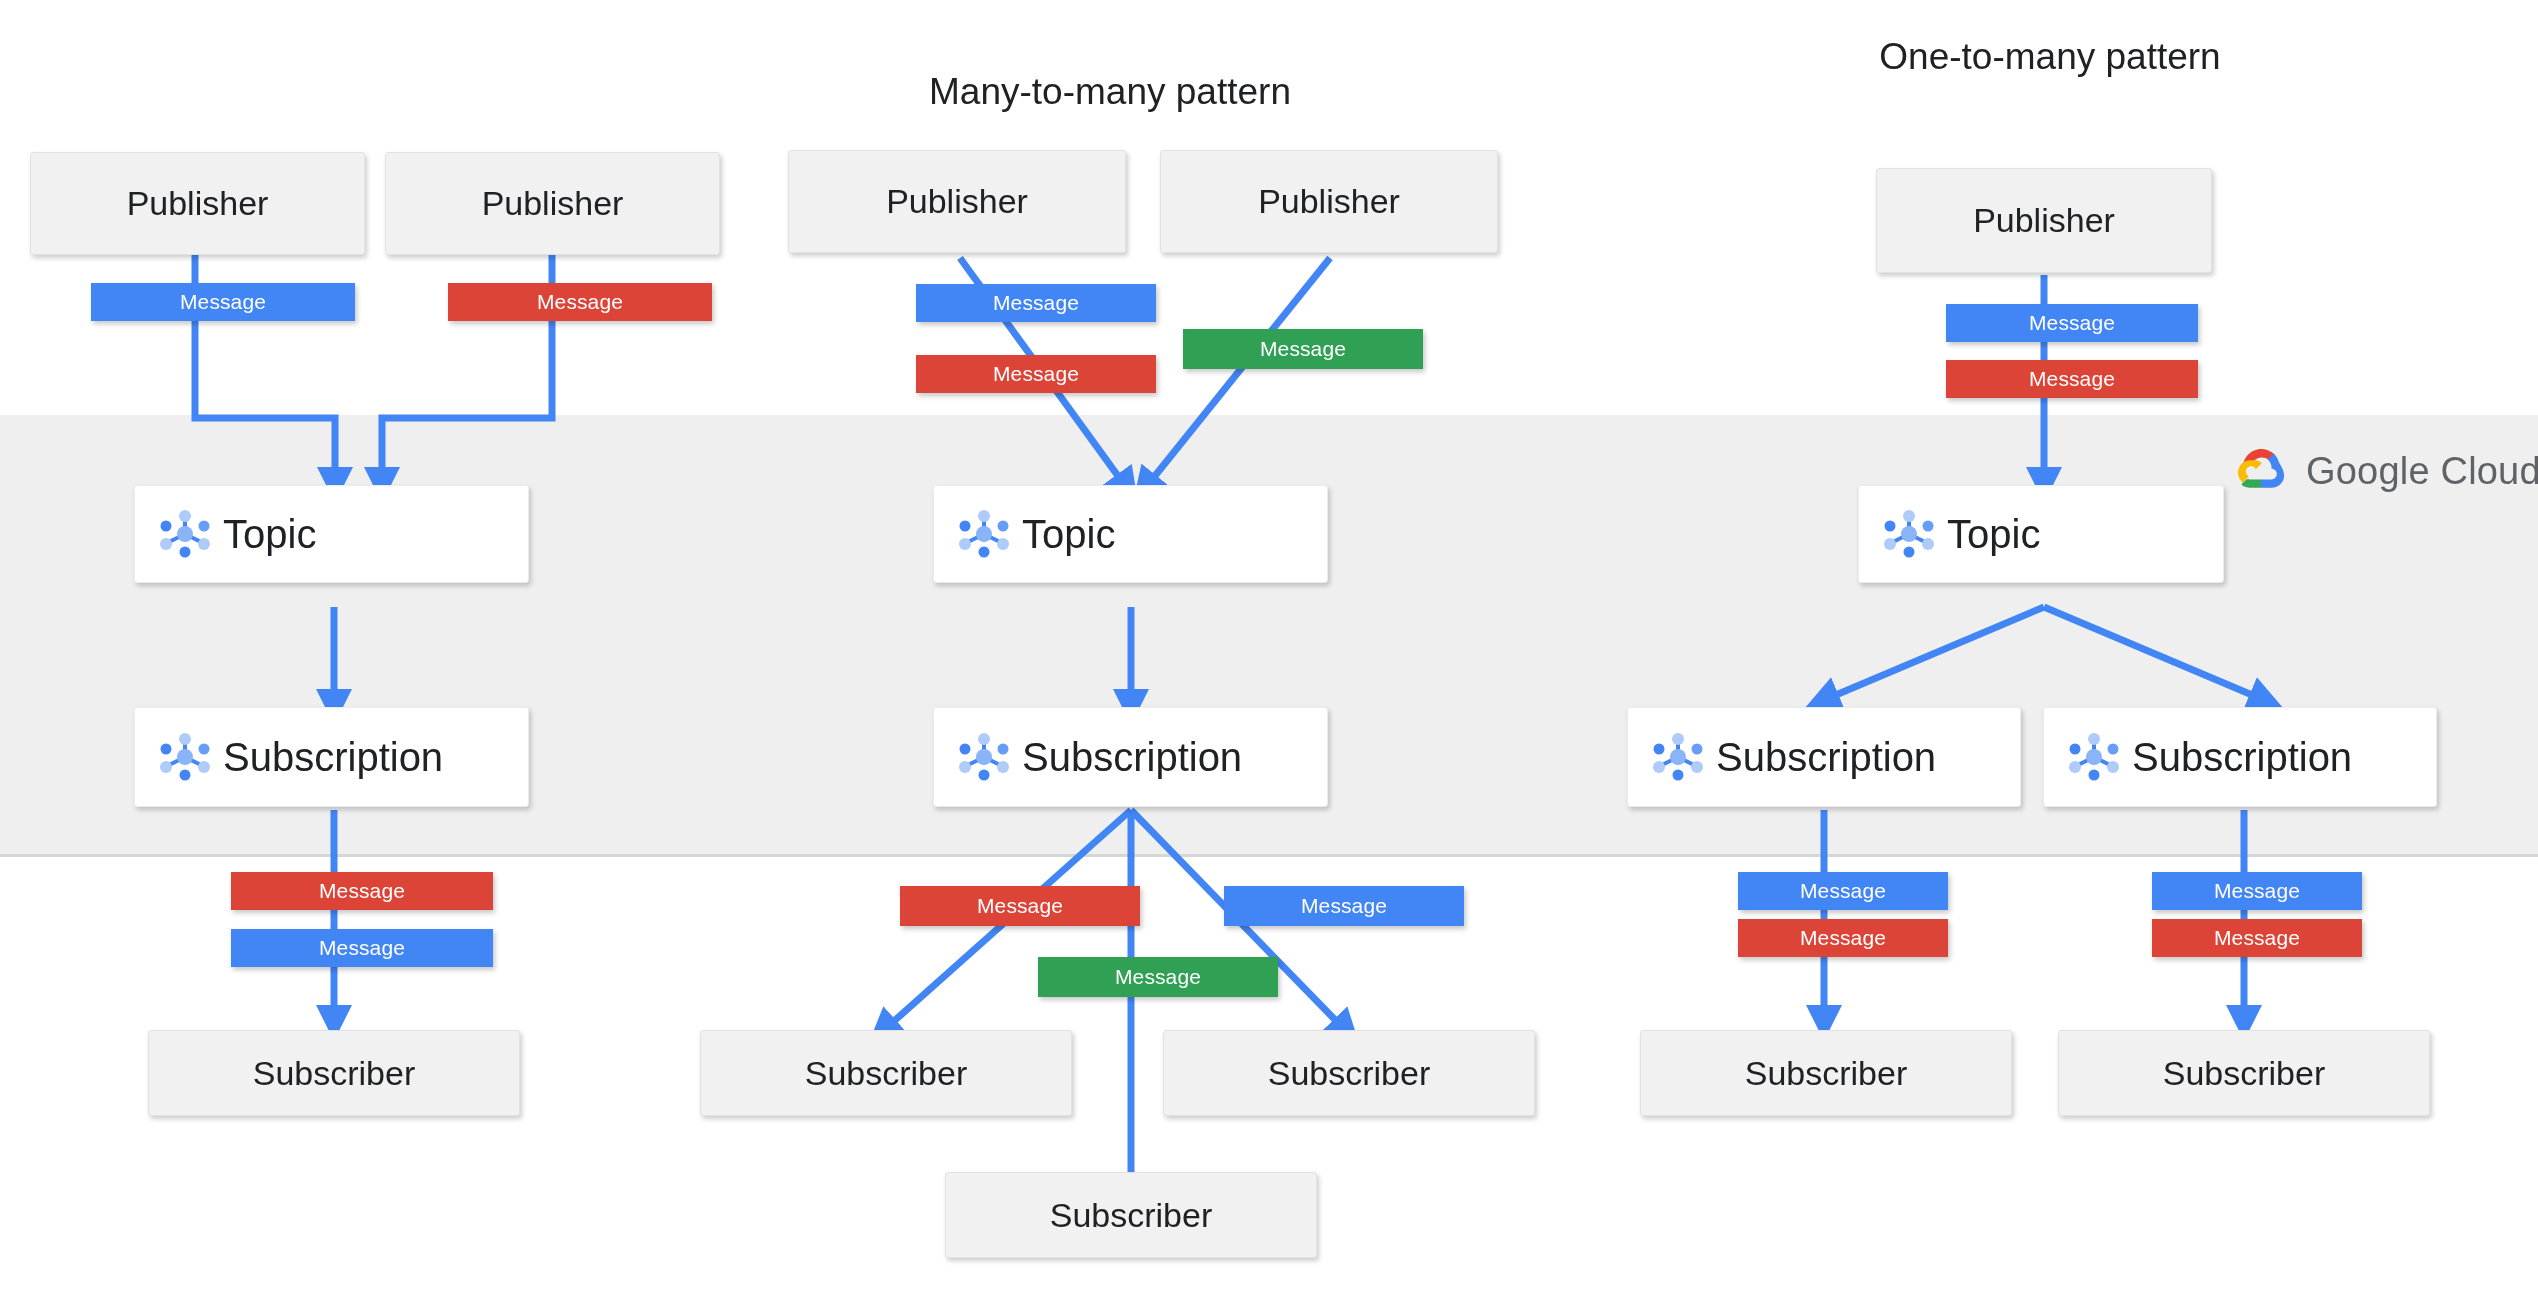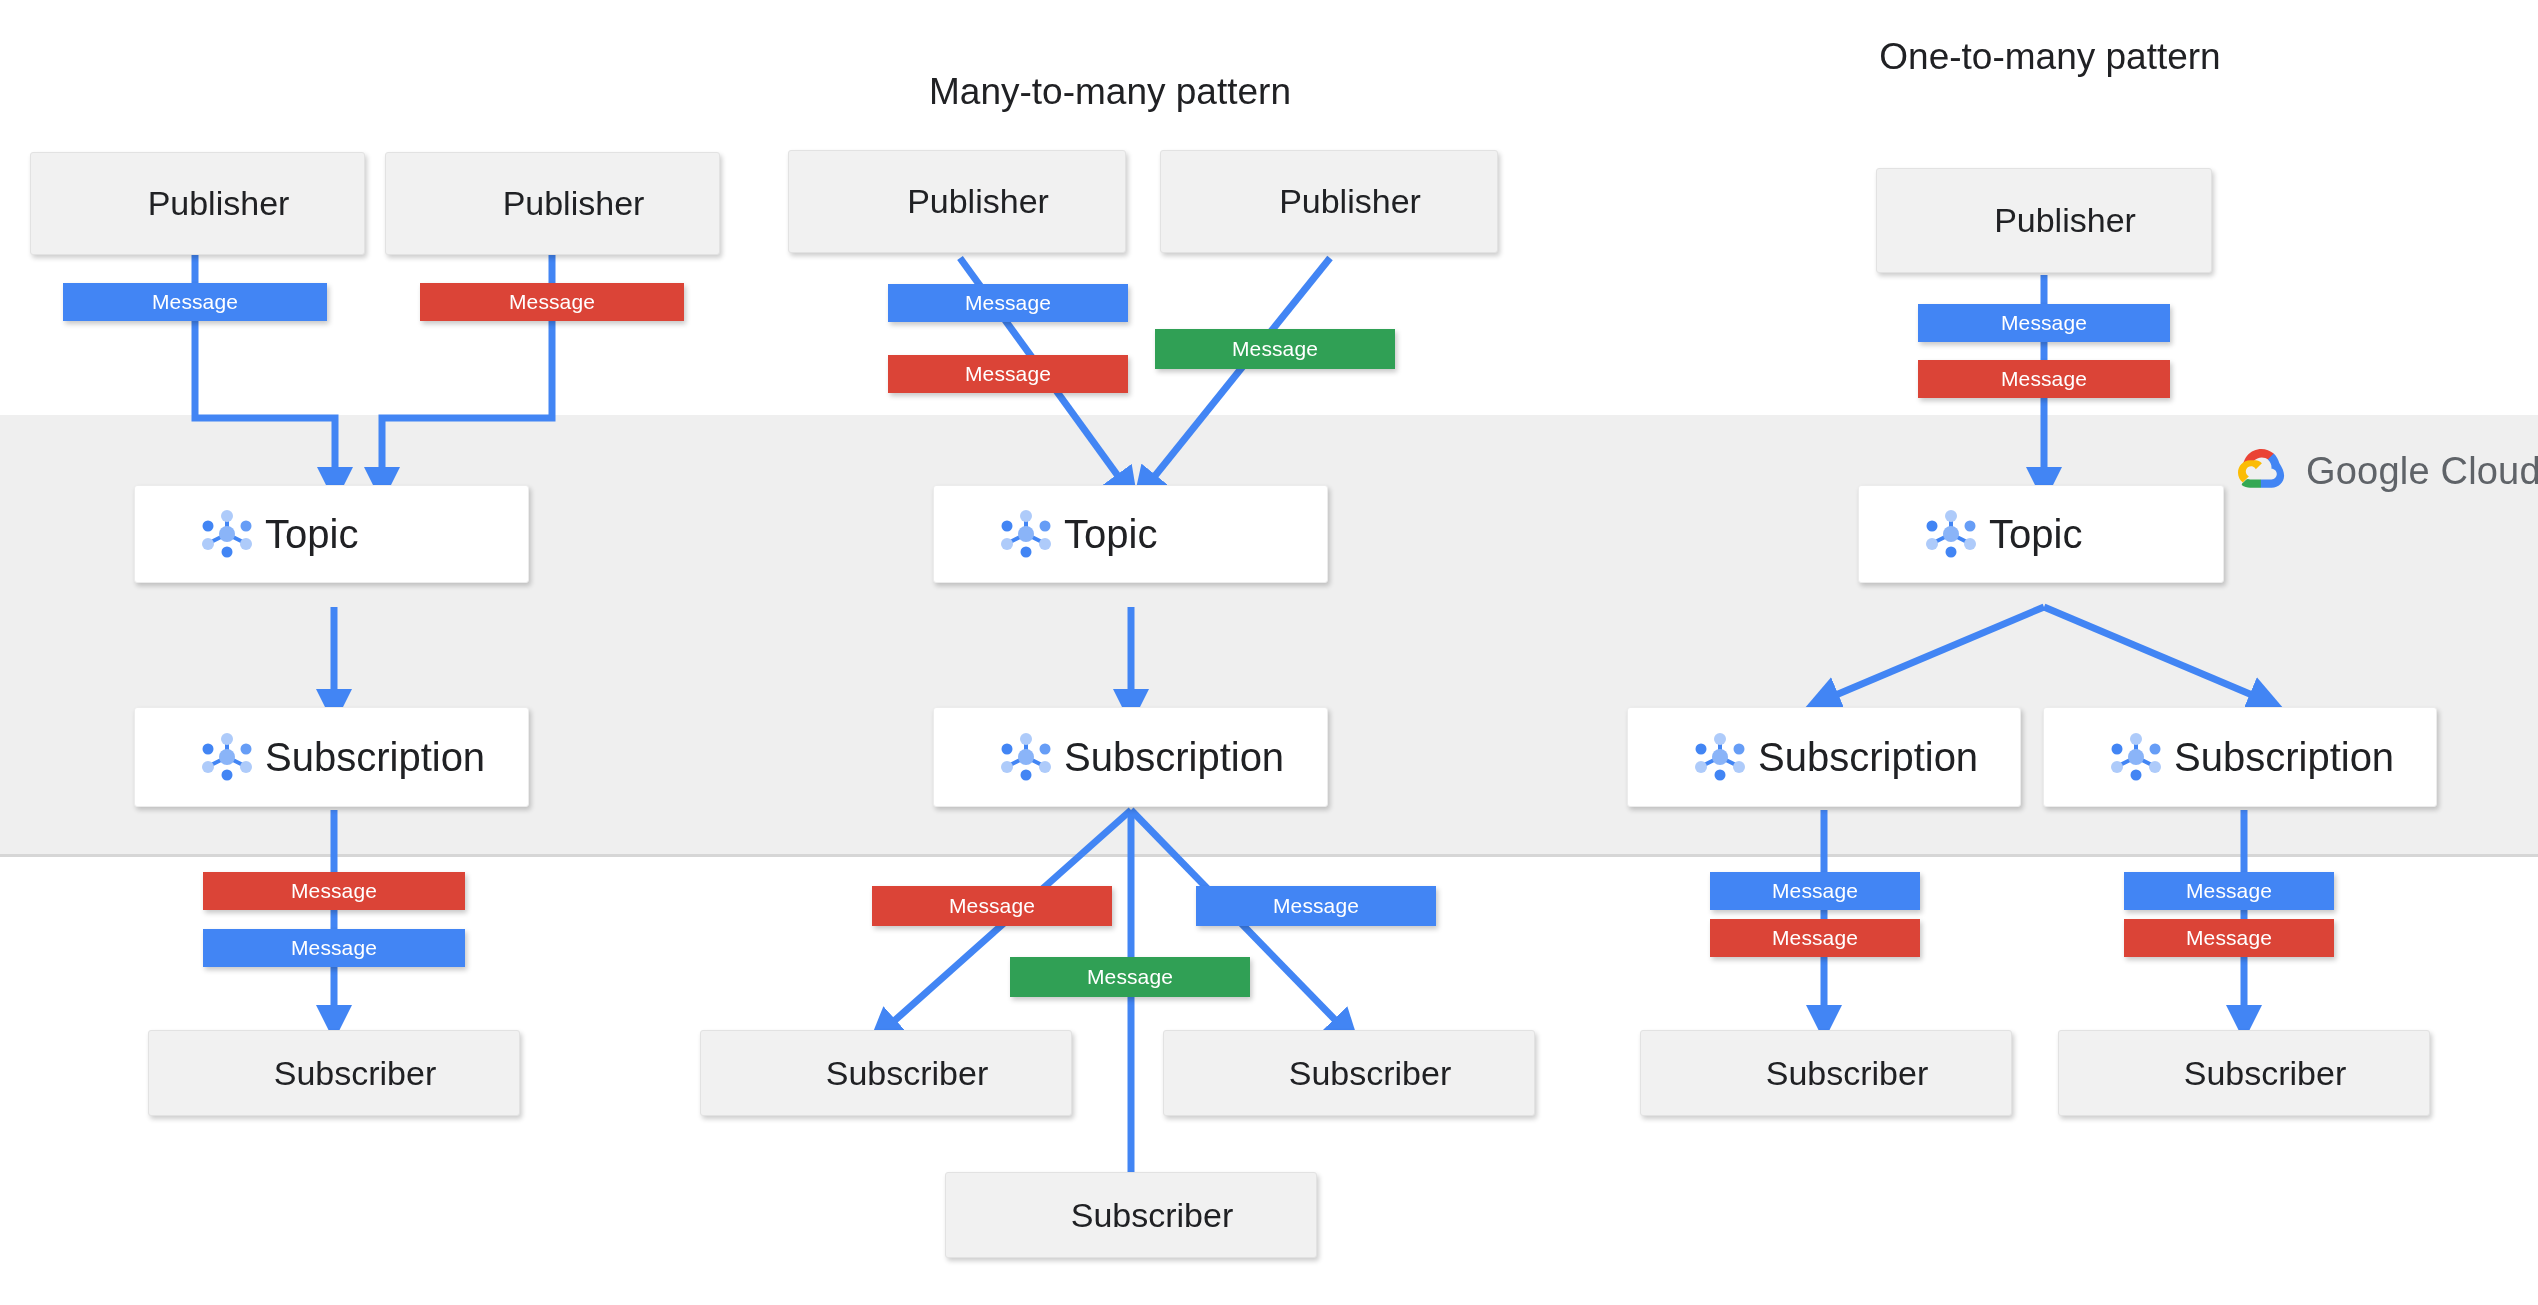--- a/index.html
+++ b/index.html
@@ -18,40 +18,40 @@
     border-bottom:3px solid #d6d6d6;
     box-sizing:border-box;
   }
 
   
   .node{
     position:absolute;box-sizing:border-box;
     display:flex;align-items:center;justify-content:center;
     border-radius:3px;
     box-shadow:2px 3px 5px rgba(0,0,0,.20);
-    padding-left:42px;
   }
   .node.endpoint{
     background:#F1F1F1;border:1px solid #e2e2e2;
     color:#202124;font-size:34px;font-weight:400;
   }
   .node.service{
     background:#ffffff;border:1px solid #ececec;
     color:#202124;font-size:40px;font-weight:400;
     justify-content:flex-start;
   }
   .node.service .svc-label{margin-left:10px;}
 
   
   .msg{
     position:absolute;box-sizing:border-box;
     display:flex;align-items:center;justify-content:center;
     color:#ffffff;font-size:21px;font-weight:400;
     box-shadow:2px 3px 5px rgba(0,0,0,.22);
     letter-spacing:.1px;
+    margin-left:28px;
   }
 
   
   .arrows{position:absolute;left:0;top:0;width:2538px;height:1305px;pointer-events:none;}
   .arrows.under{z-index:1;}
 
   
   .pubsub-icon{flex:0 0 auto;width:56px;height:56px;margin-left:22px;}
 
   

